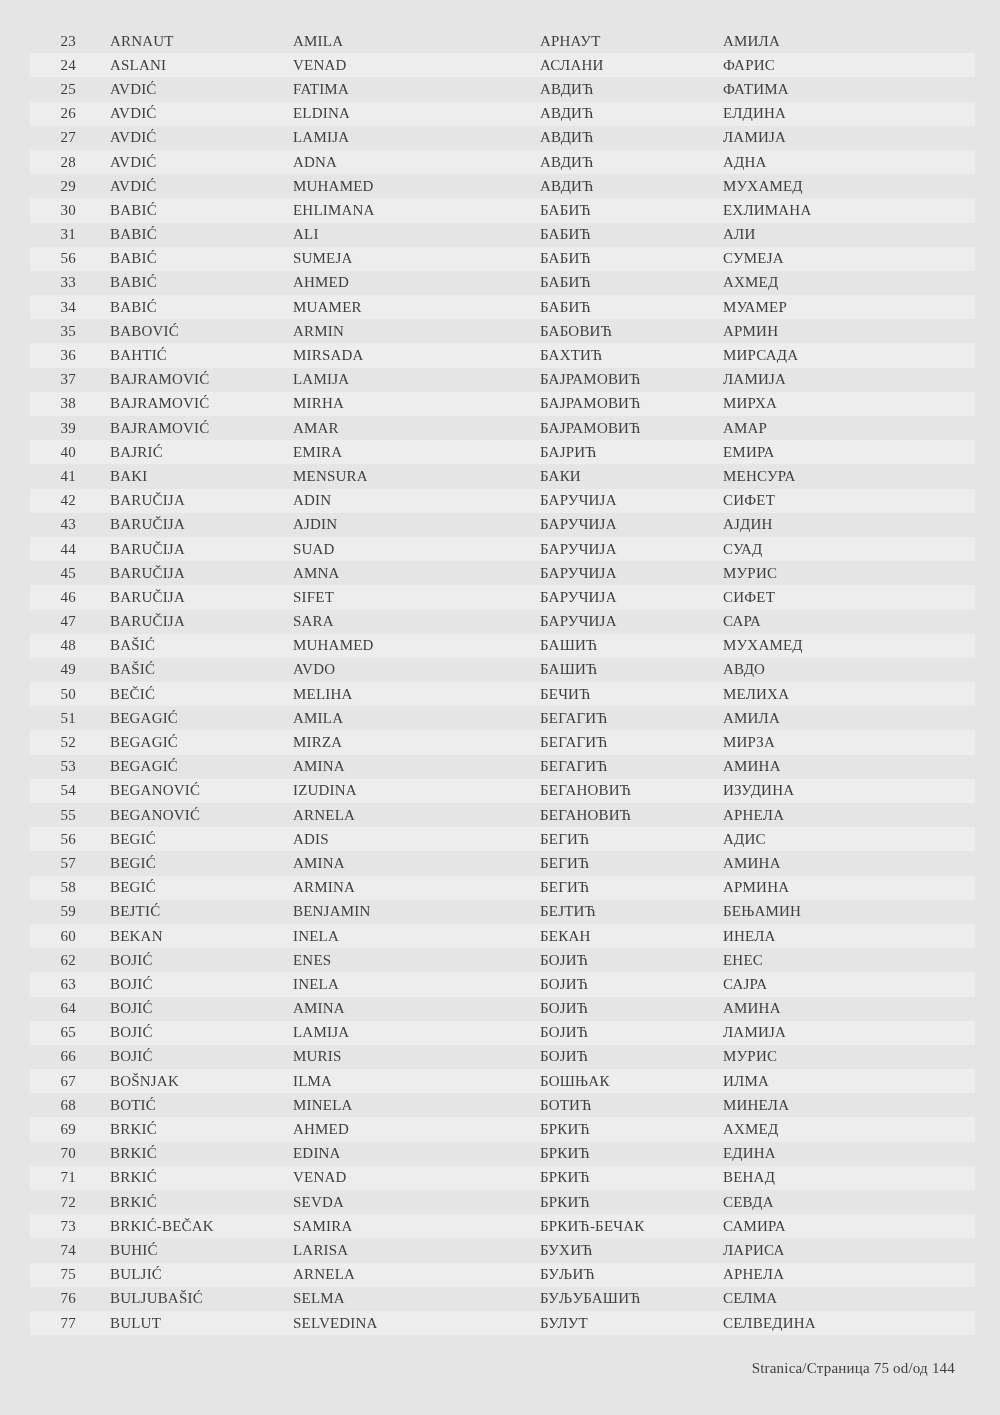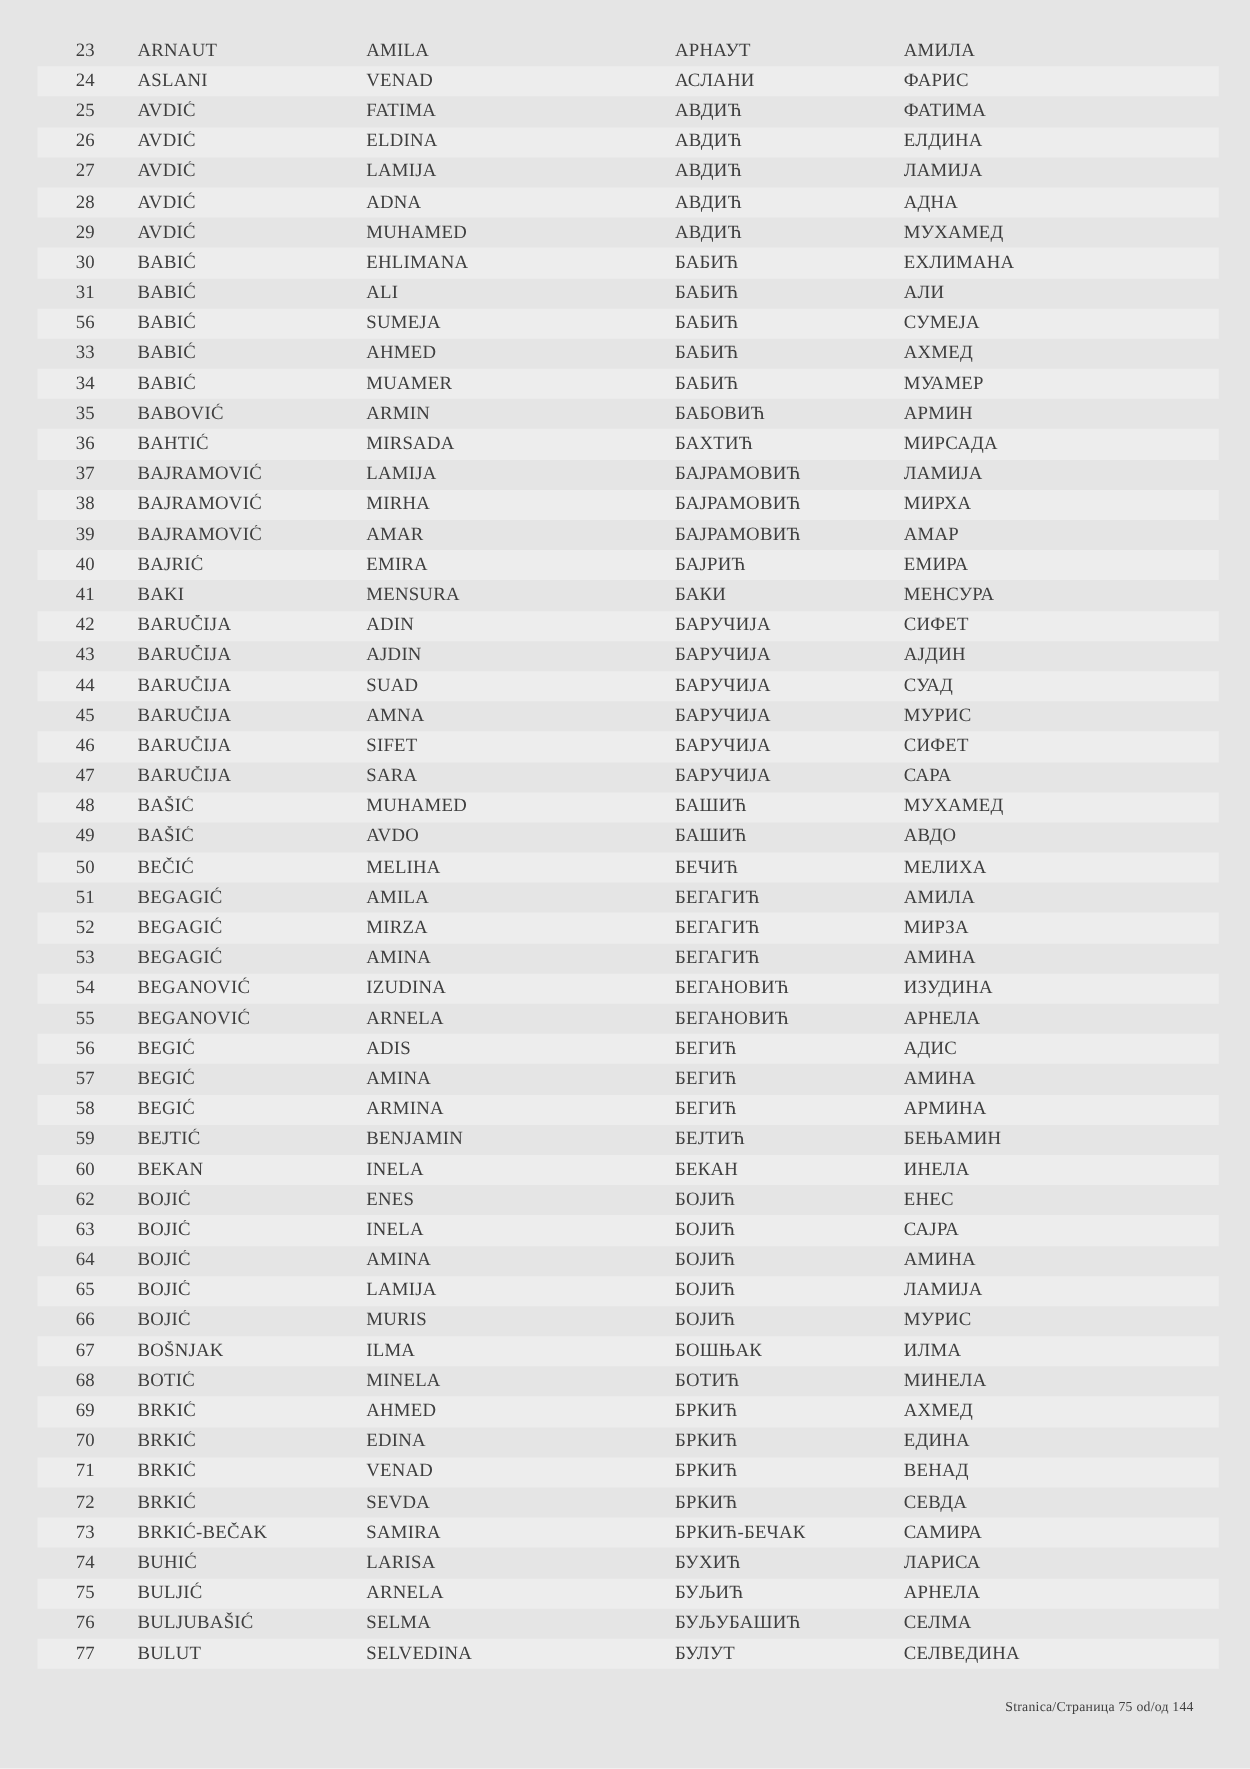--- a/index.html
+++ b/index.html
@@ -36,21 +36,21 @@
   }
   .cell { overflow: hidden; }
   .cell-num {
     text-align: right;
     padding-right: 34px;
   }
   .footer {
     position: absolute;
     top: 1360px;
     right: 45px;
-    font-size: 11px;
+    font-size: 15px;
     color: #3f3f3f;
     letter-spacing: 0.2px;
   }
 </style>
 </head>
 <body>
 
 <div class="page">
 
   <div class="rows">

